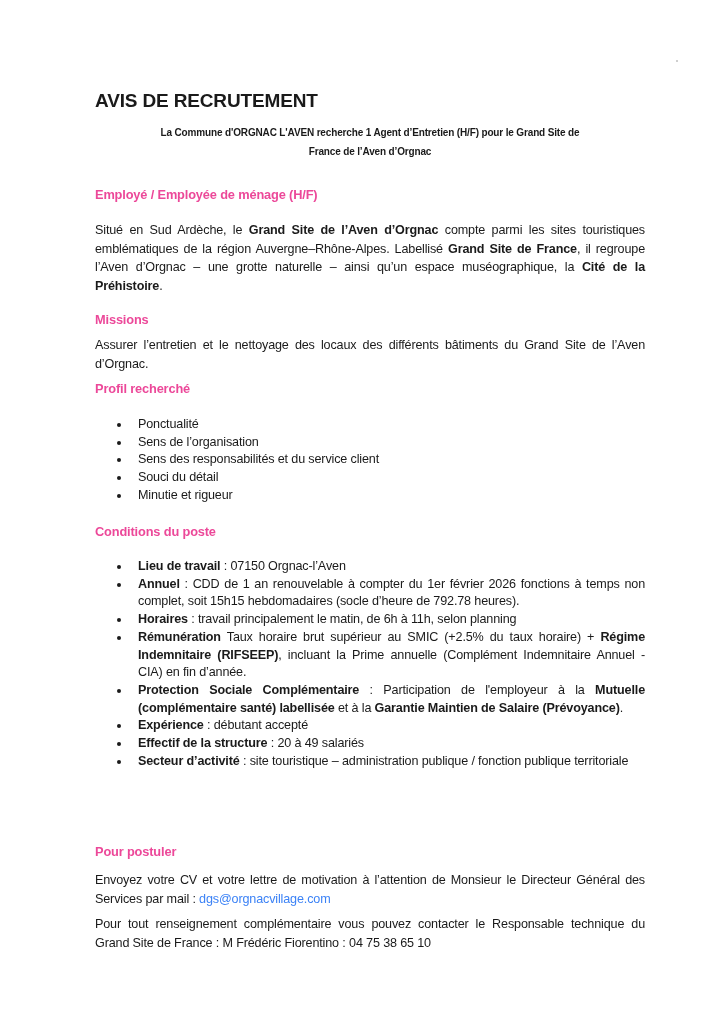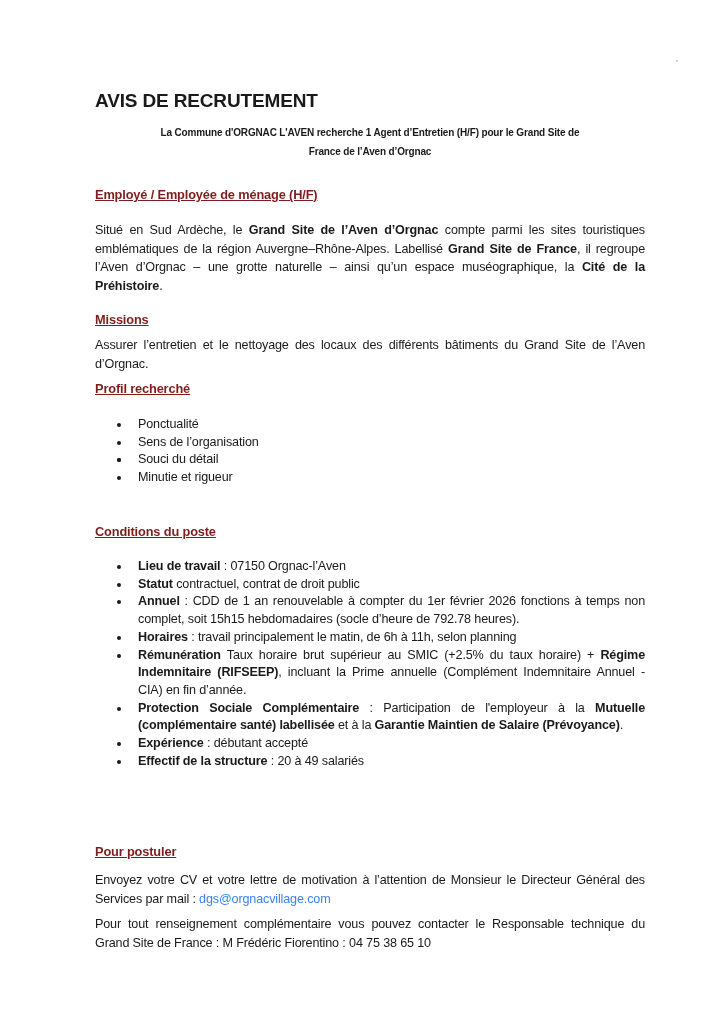--- a/index.html
+++ b/index.html
@@ -39,24 +39,23 @@
       width: 550px;
       top: 123px;
       text-align: center;
       font-weight: bold;
       font-size: 10px;
       line-height: 19px;
     }
     .heading {
       position: absolute;
       left: 0;
-      color: #7f1d1d;
+      color: #ec4899;
       font-weight: bold;
       font-size: 12.8px;
-      text-decoration: underline;
     }
     .para {
       position: absolute;
       left: 0;
       width: 550px;
       text-align: justify;
       line-height: 18.5px;
     }
     .para b { font-weight: bold; }
     ul.bullets {
@@ -115,36 +114,36 @@
   </div>
 
   <div class="heading" style="top:311px;">Missions</div>
   <div class="para" style="top:336px;">Assurer l’entretien et le nettoyage des locaux des différents bâtiments du Grand Site de l’Aven d’Orgnac.</div>
 
   <div class="heading" style="top:380px;text-align:right;">Profil recherché</div>
 
   <ul class="bullets" style="top:416px;">
     <li><span class="dot"></span><span>Ponctualité</span></li>
     <li><span class="dot"></span><span>Sens de l’organisation</span></li>
-    <li><span class="dot"></span></li>
+    <li><span class="dot"></span><span>Sens des responsabilités et du service client</span></li>
     <li><span class="dot"></span><span>Souci du détail</span></li>
     <li><span class="dot"></span><span>Minutie et rigueur</span></li>
   </ul>
 
   <div class="heading" style="top:523px;">Conditions du poste</div>
 
   <ul class="bullets" style="top:558px;">
     <li><span class="dot"></span><b>Lieu de travail</b><span> : 07150 Orgnac-l’Aven</span></li>
-    <li><span class="dot"></span><b>Statut</b><span> contractuel, contrat de droit public</span></li>
     <li><span class="dot"></span><b>Annuel</b><span> : CDD de 1 an renouvelable à compter du 1er février 2026 fonctions à temps non complet, soit 15h15 hebdomadaires (socle d’heure de 792.78 heures).</span></li>
     <li><span class="dot"></span><b>Horaires</b><span> : travail principalement le matin, de 6h à 11h, selon planning</span></li>
     <li><span class="dot"></span><b>Rémunération</b><span> Taux horaire brut supérieur au SMIC (+2.5% du taux horaire) + </span><b>Régime Indemnitaire (RIFSEEP)</b><span>, incluant la Prime annuelle (Complément Indemnitaire Annuel - CIA) en fin d’année.</span></li>
     <li><span class="dot"></span><b>Protection Sociale Complémentaire</b><span> : Participation de l'employeur à la </span><b>Mutuelle (complémentaire santé) labellisée</b><span> et à la </span><b>Garantie Maintien de Salaire (Prévoyance)</b><span>.</span></li>
     <li><span class="dot"></span><b>Expérience</b><span> : débutant accepté</span></li>
     <li><span class="dot"></span><b>Effectif de la structure</b><span> : 20 à 49 salariés</span></li>
+    <li><span class="dot"></span><b>Secteur d’activité</b><span> : site touristique – administration publique / fonction publique territoriale</span></li>
   </ul>
 
   <div class="heading" style="top:843px;">Pour postuler</div>
 
   <div class="para" style="top:871px;">
     <span>Envoyez votre CV et votre lettre de motivation à l’attention de Monsieur le Directeur Général des Services par mail : </span><a class="email">dgs@orgnacvillage.com</a>
   </div>
 
   <div class="para" style="top:915px;">Pour tout renseignement complémentaire vous pouvez contacter le Responsable technique du Grand Site de France : M Frédéric Fiorentino : 04 75 38 65 10</div>
 

